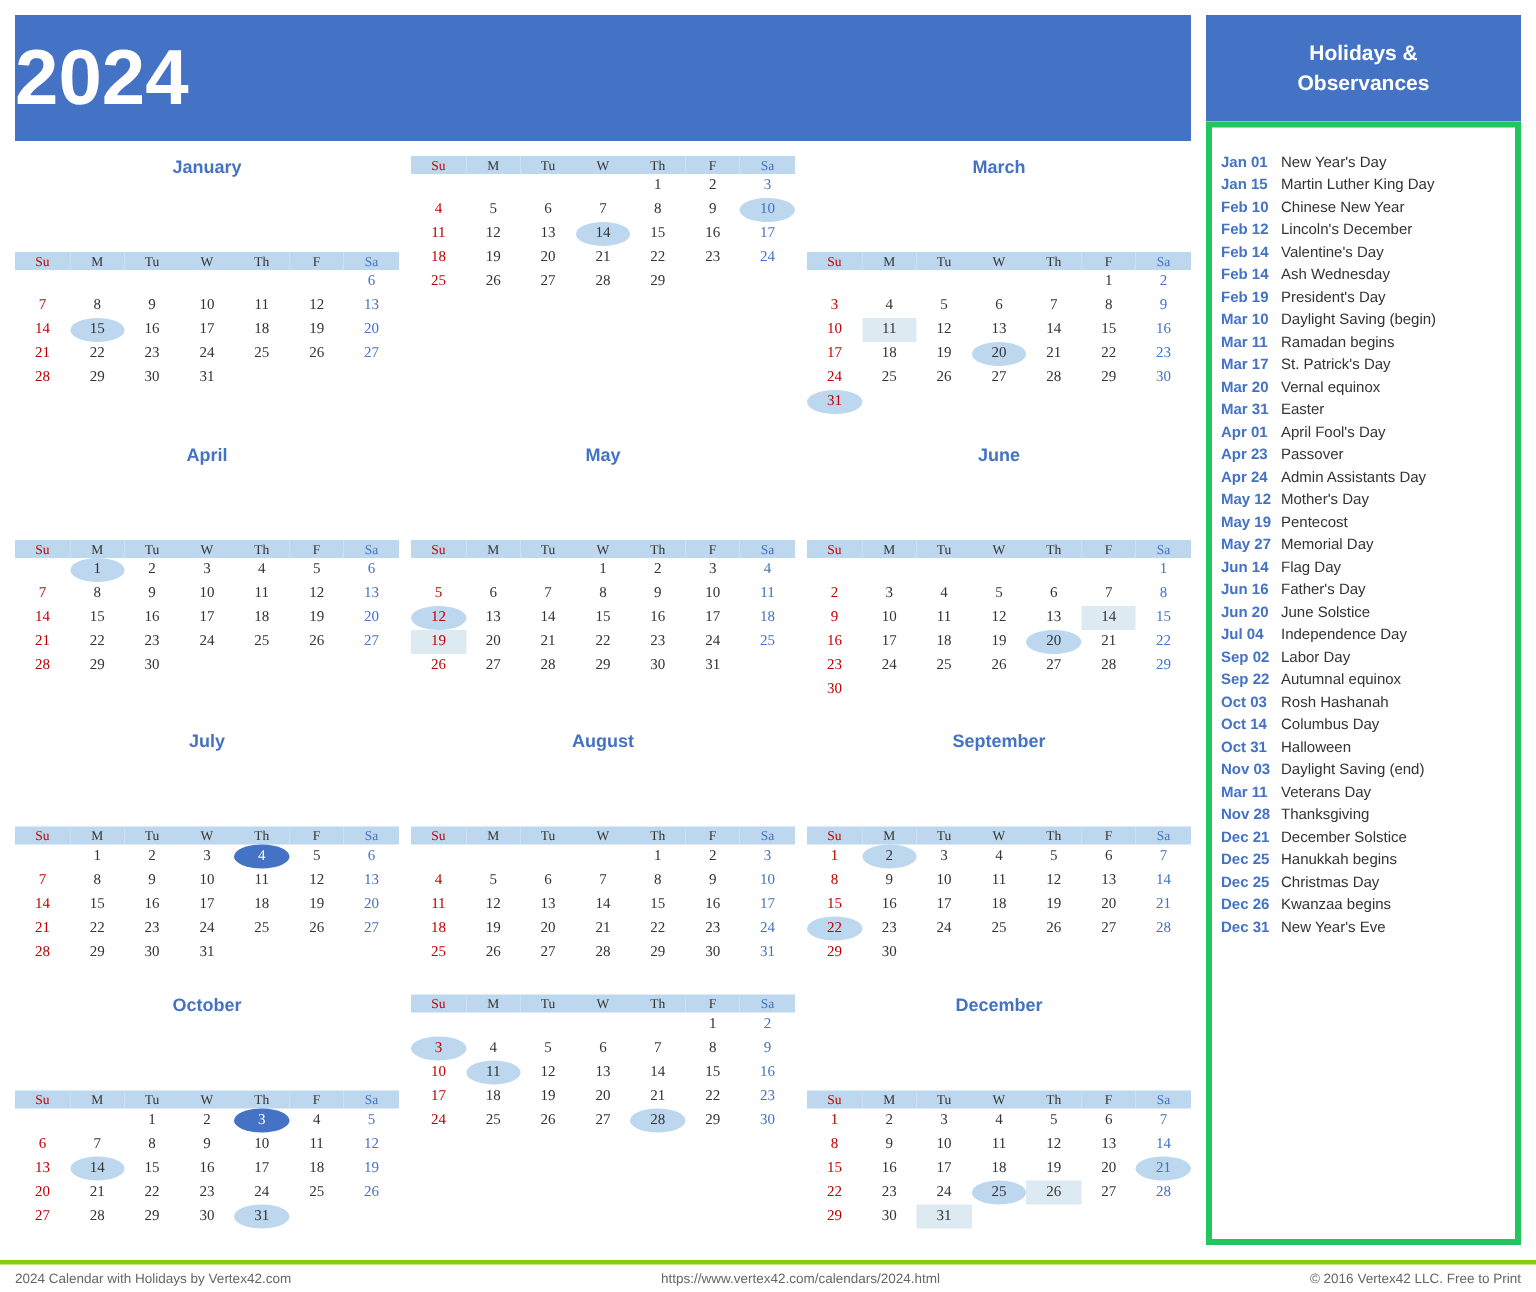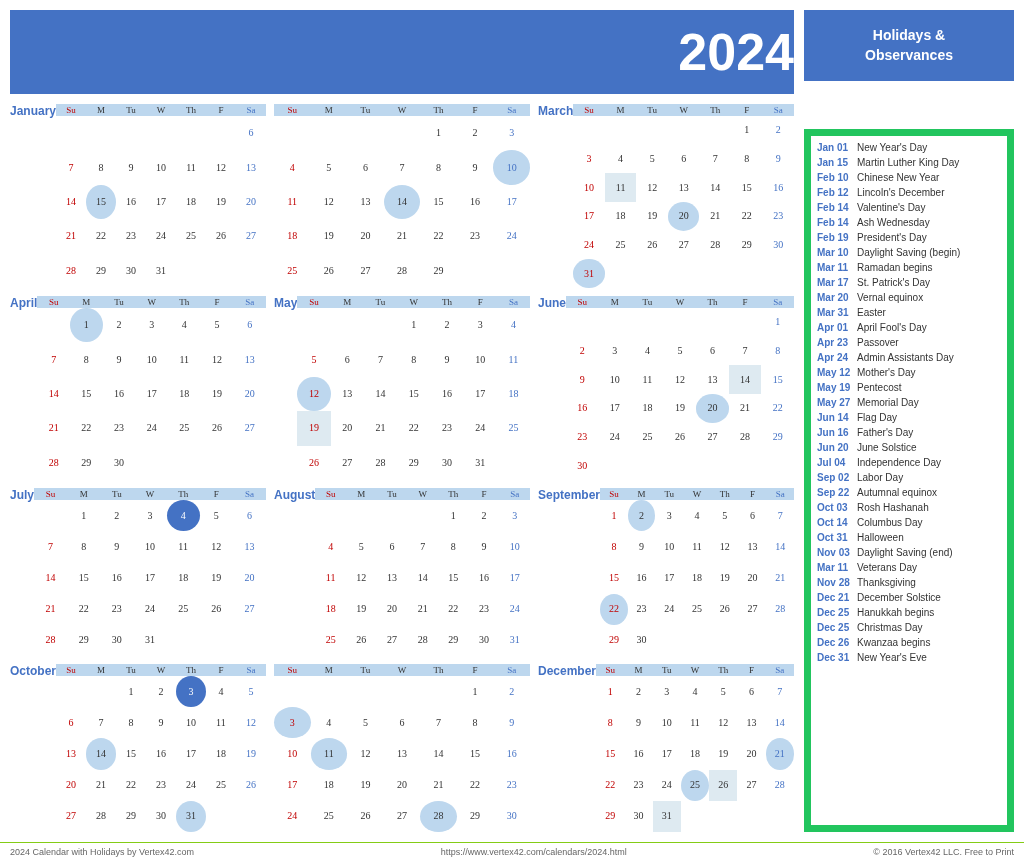--- a/index.html
+++ b/index.html
@@ -18,35 +18,36 @@
       gap: 10px;
     }
     .calendar-section {
       flex: 1;
       display: flex;
       flex-direction: column;
     }
     .year-header {
       background: #4472C4;
       color: white;
-      text-align: right;
+      text-align: left;
       font-size: 52px;
       font-weight: bold;
       padding: 12px 0;
       margin-bottom: 10px;
     }
     .months-grid {
       display: grid;
       grid-template-columns: repeat(3, 1fr);
       gap: 8px;
       flex: 1;
     }
     .month-block {
       display: flex;
-      flex-direction: row;
+      flex-direction: column;
+      gap: 48px;
     }
     .month-name {
       text-align: center;
       font-size: 12px;
       font-weight: bold;
       color: #4472C4;
       margin-bottom: 2px;
     }
     .month-table {
       width: 100%;
@@ -91,25 +92,24 @@
       background: #4472C4;
       color: white;
       text-align: center;
       font-size: 14px;
       font-weight: bold;
       padding: 16px 8px;
       line-height: 1.4;
     }
     .holidays-list {
       background: #fff;
-      border: 7px solid #22c55e;
+      border: 4px solid #22c55e;
       flex: 1;
-      padding: 4px 6px;
+      padding: 16px 6px;
       overflow: hidden;
-      margin-top: 48px;
     }
     .holiday-item {
       display: flex;
       gap: 4px;
       line-height: 1.5;
       font-size: 10px;
     }
     .holiday-date {
       color: #4472C4;
       font-weight: bold;
@@ -118,21 +118,21 @@
     }
     .holiday-name {
       color: #333;
     }
     .footer {
       display: flex;
       justify-content: space-between;
       font-size: 9px;
       color: #666;
       padding: 4px 10px;
-      border-top: 1px solid #84cc16;
+      border-top: 3px solid #84cc16;
     }
   </style>
 </head>
 <body>
 
 <div class="main-container">
   <div class="calendar-section">
     <div class="year-header">
       <span>2024</span>
     </div>

